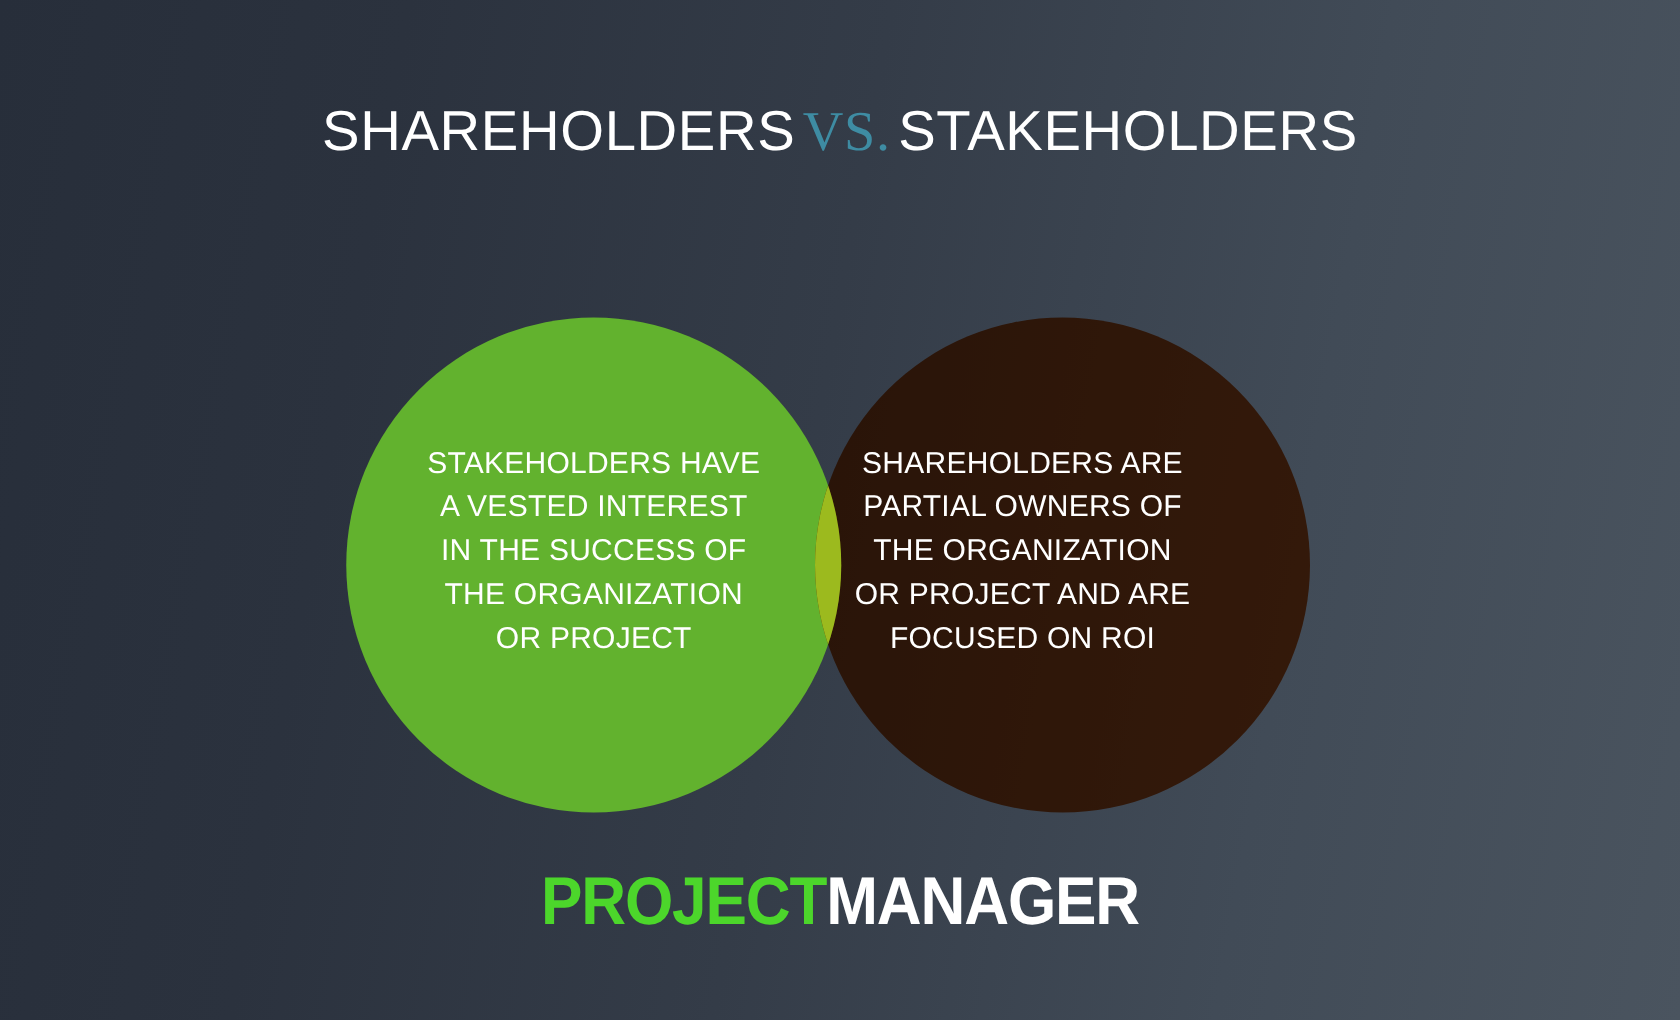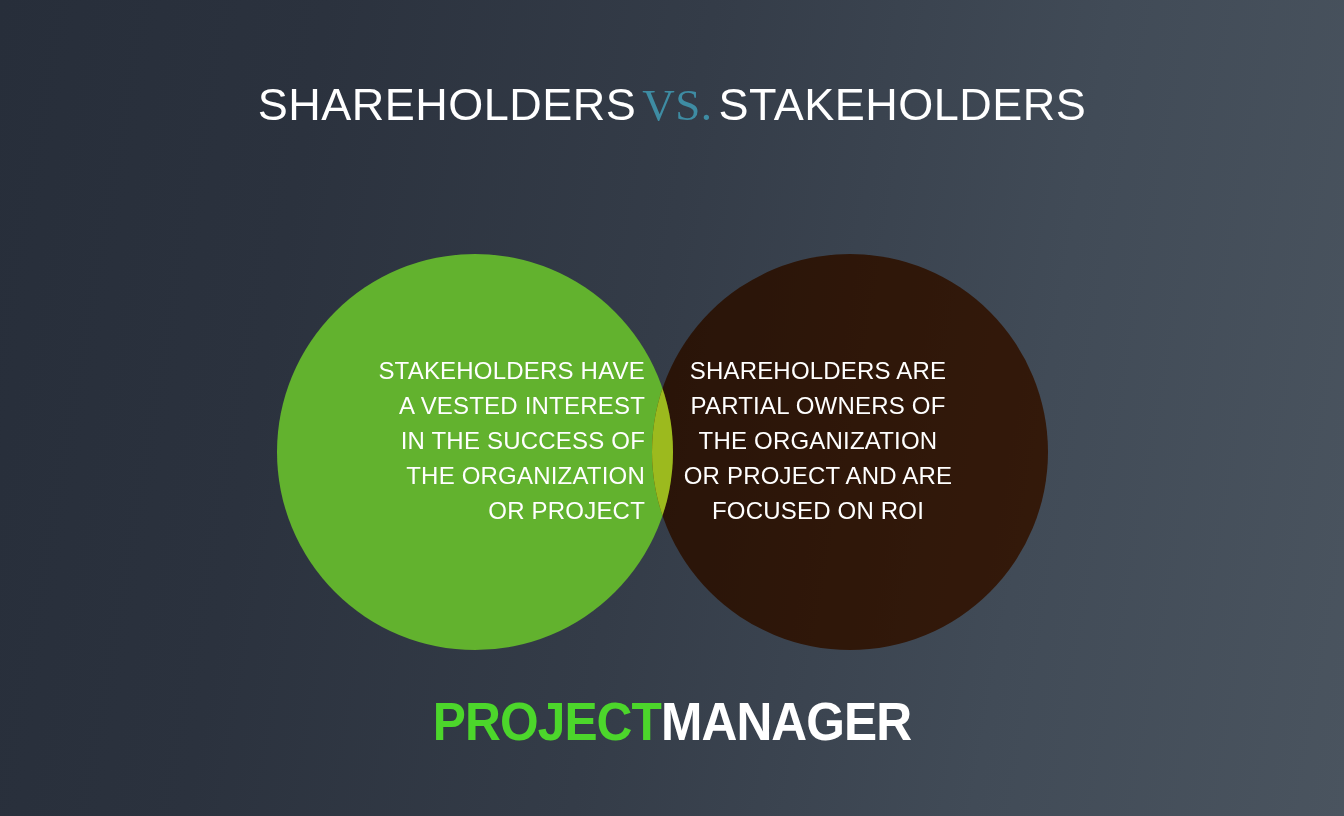--- a/index.html
+++ b/index.html
@@ -86,21 +86,21 @@
     top: 353px;
     width: 340px;
     text-align: center;
     color: #ffffff;
     font-size: 24px;
     font-weight: 300;
     line-height: 35px;
     letter-spacing: 0.2px;
     white-space: pre-line;
   }
-  #text-left  { left: 305px; text-align: right; }
+  #text-left  { left: 305px; }
   #text-right { left: 648px; }
 
   
   #logo {
     position: absolute;
     top: 690px;
     left: 0;
     width: 1344px;
     text-align: center;
     font-size: 54px;

